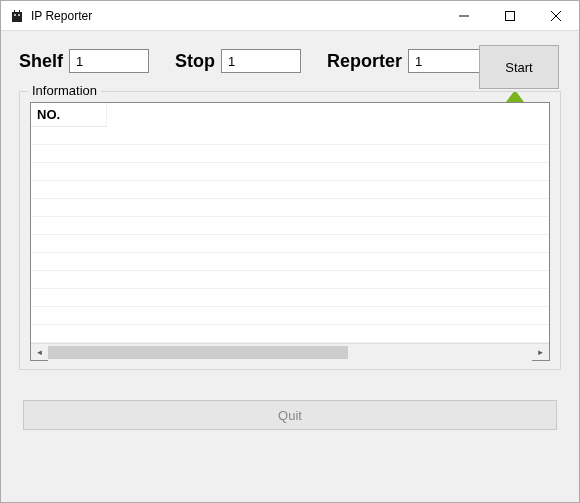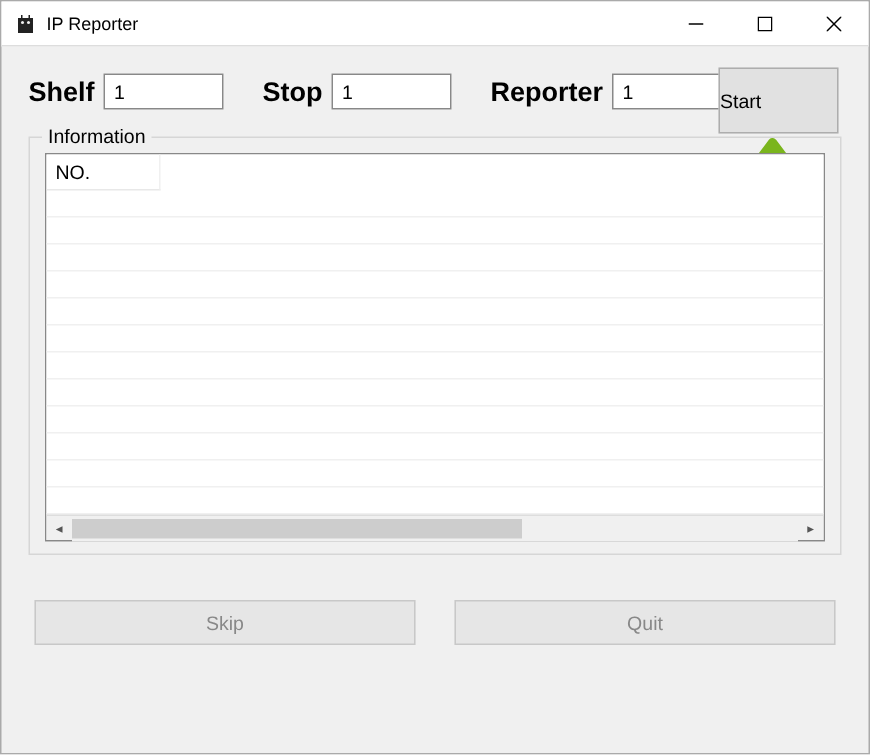--- a/index.html
+++ b/index.html
@@ -64,21 +64,21 @@
   }
   .start-btn {
     position: absolute;
     right: 20px;
     top: 14px;
     width: 80px;
     height: 44px;
     background: #e1e1e1;
     border: 1px solid #adadad;
     font-size: 13px;
-    display: flex; align-items: center; justify-content: flex-start;
+    display: flex; align-items: center; justify-content: center;
     cursor: default;
   }
   .fieldset {
     border: 1px solid #d6d6d6;
     margin-top: 8px;
     padding: 10px 10px 8px 10px;
     position: relative;
   }
   .fieldset .legend {
     position: absolute;
@@ -99,20 +99,21 @@
     background: #fff;
   }
   .grid-header .col {
     font-size: 13px;
     padding: 0 6px;
     height: 100%;
     display: flex;
     align-items: center;
     border-right: 1px solid #f0f0f0;
     border-bottom: 1px solid #e8e8e8;
+    font-weight: bold;
   }
   .grid-body {
     height: 216px;
     background: #fff;
   }
   .grid-body .row {
     height: 18px;
     border-bottom: 1px solid #f0f0f0;
   }
   .hscroll {
@@ -253,21 +254,18 @@
           <div class="track">
             <div class="thumb"></div>
           </div>
           <div class="arrow">▸</div>
         </div>
       </div>
     </div>
 
     <div class="btn-row">
       <div class="btn disabled">
-        <span>Skip</span>
-      </div>
-      <div class="btn disabled">
         <span>Quit</span>
       </div>
     </div>
 
   </div>
 </div>
 
 </body></html>

